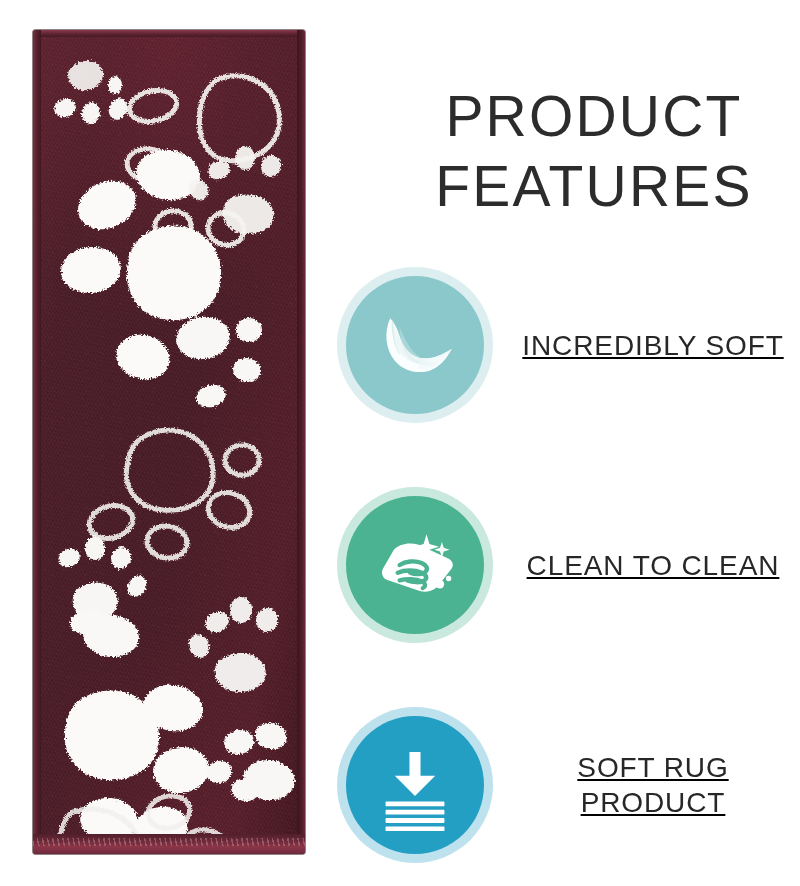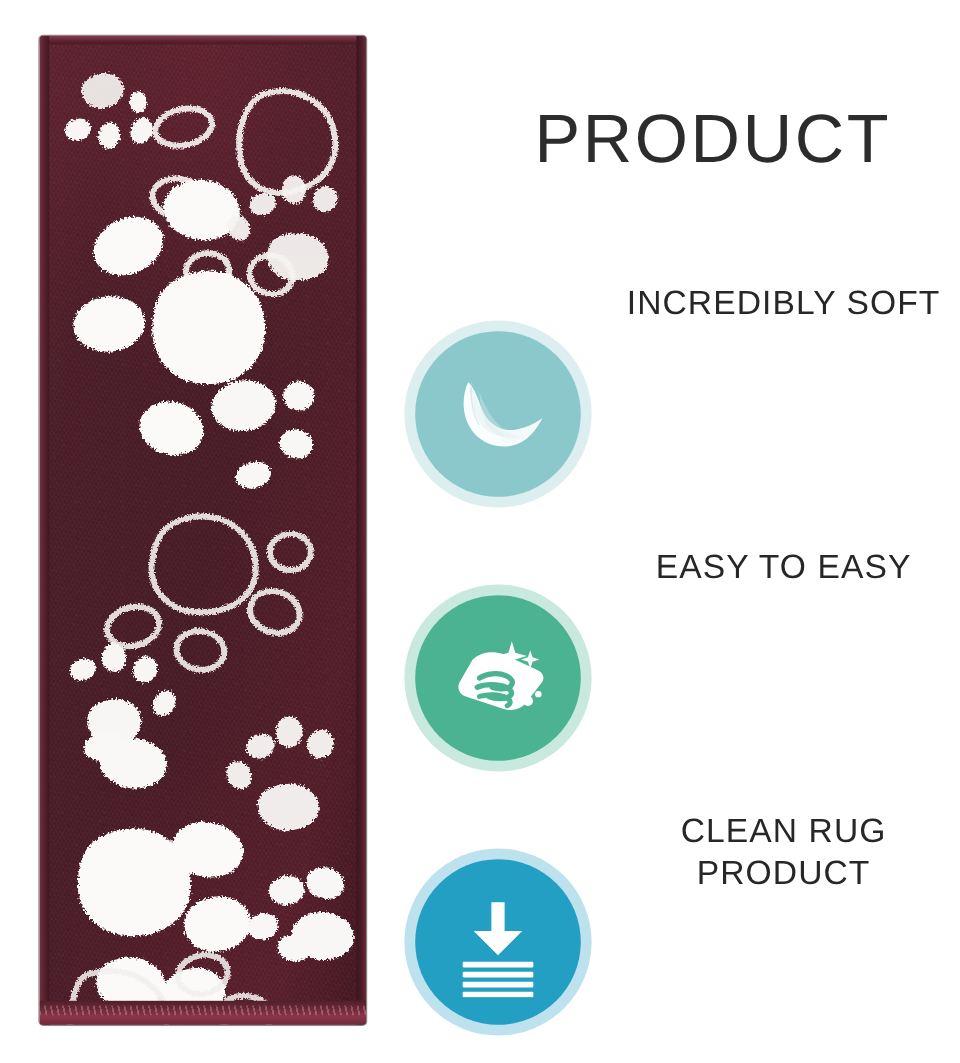--- a/index.html
+++ b/index.html
@@ -100,21 +100,23 @@
   #headline .hl-line { display: block; white-space: nowrap; }
 
   #features {
     position: absolute;
     left: 330px;
     top: 235px;
     width: 470px;
   }
   .feature-row {
     display: flex;
+    align-items: center;
     height: 220px;
+    text-decoration: underline;
   }
   .badge-wrap {
     flex: 0 0 auto;
     width: 170px;
     display: flex;
     justify-content: center;
     align-items: center;
   }
   .badge {
     position: relative;
@@ -277,20 +279,21 @@
 
     <div class="rug-edge-t"></div>
     <div class="rug-edge-l"></div>
     <div class="rug-edge-r"></div>
     <div class="rug-hem"></div>
   </div>
 </div>
 
 <h1 id="headline" style="color: rgb(44, 44, 44);">
   <span class="hl-line">PRODUCT</span>
+  <span class="hl-line">FEATURES</span>
 </h1>
 
 <div id="features">
 
   <div class="feature-row">
     <div class="badge-wrap">
       <div class="badge">
         <span class="ring" style="background: rgb(138, 200, 203);"></span>
         <span class="disc" style="background: rgb(138, 200, 203);"></span>
         <svg width="92" height="92" viewBox="0 0 100 100" aria-hidden="true">
@@ -334,21 +337,21 @@
             <path d="M62 18 L65 28 L75 31 L65 34 L62 44 L59 34 L49 31 L59 28 Z"></path>
             <path d="M78 26 L80 32 L86 34 L80 36 L78 42 L76 36 L70 34 L76 32 Z" opacity=".95"></path>
 
             <circle cx="76" cy="70" r="4.4"></circle>
             <circle cx="85" cy="64" r="2.8"></circle>
           </g>
         </svg>
       </div>
     </div>
     <div class="feature-label">
-      <span class="fl-line">EASY TO EASY</span>
+      <span class="fl-line">CLEAN TO CLEAN</span>
     </div>
   </div>
 
   <div class="feature-row">
     <div class="badge-wrap">
       <div class="badge">
         <span class="ring" style="background: rgb(36, 159, 196);"></span>
         <span class="disc" style="background: rgb(36, 159, 196);"></span>
         <svg width="92" height="92" viewBox="0 0 100 100" aria-hidden="true">
           <g fill="#ffffff">
@@ -357,18 +360,18 @@
 
             <rect x="18" y="68" width="64" height="5.2" rx="1"></rect>
             <rect x="18" y="77" width="64" height="5.2" rx="1"></rect>
             <rect x="18" y="86" width="64" height="5.2" rx="1"></rect>
             <rect x="18" y="95" width="64" height="5.2" rx="1"></rect>
           </g>
         </svg>
       </div>
     </div>
     <div class="feature-label">
-      <span class="fl-line">CLEAN RUG</span>
+      <span class="fl-line">SOFT RUG</span>
       <span class="fl-line">PRODUCT</span>
     </div>
   </div>
 
 </div>
 
 </body></html>

